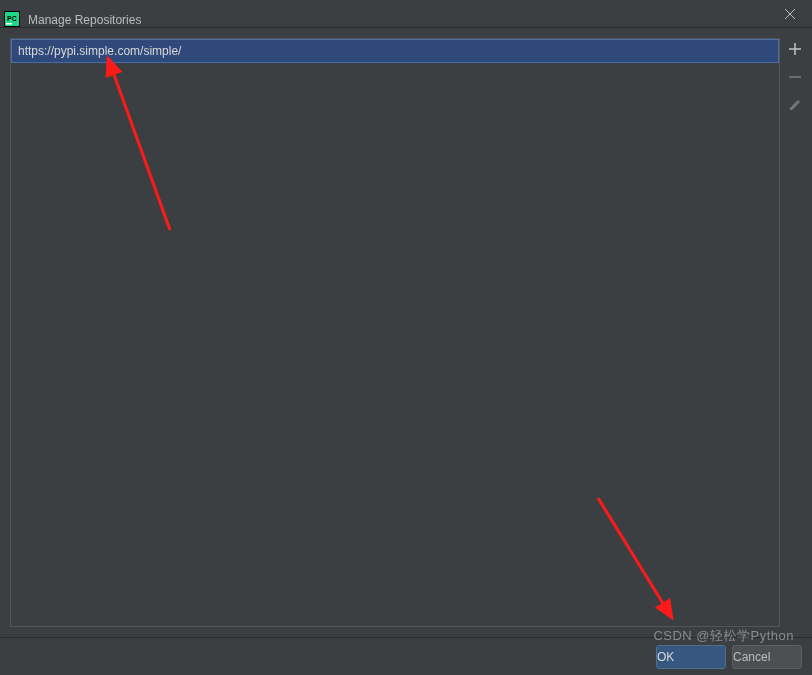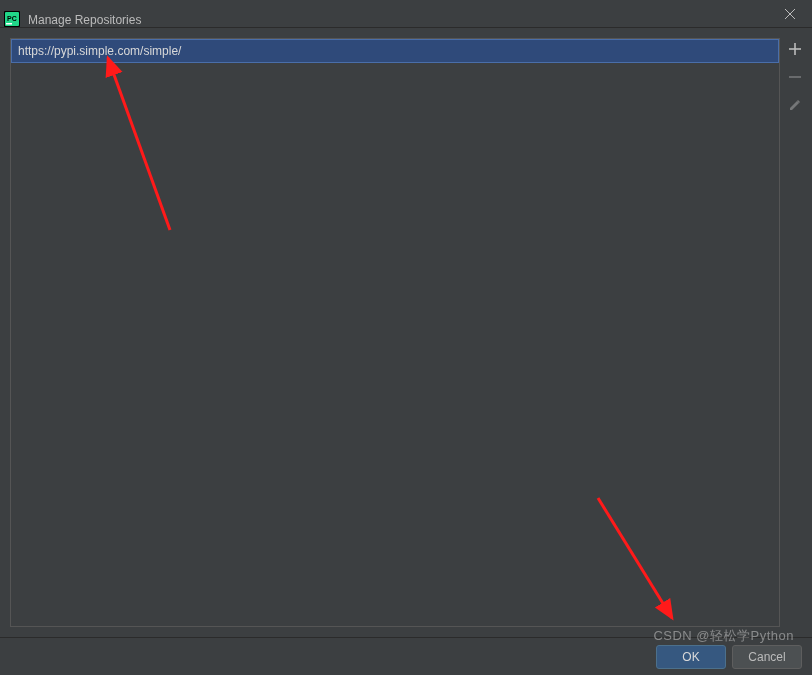--- a/index.html
+++ b/index.html
@@ -118,21 +118,21 @@
     .btn {
       min-width: 70px;
       height: 24px;
       border: 1px solid #5e5e5e;
       background: #4c5052;
       color: #bbbbbb;
       font-size: 12px;
       border-radius: 3px;
       display: flex;
       align-items: center;
-      justify-content: center;
+      justify-content: flex-start;
       cursor: pointer;
     }
     .btn.primary {
       background: #365880;
       border-color: #4c708c;
       color: #d8d8d8;
     }
     .watermark {
       position: absolute;
       bottom: 30px;

